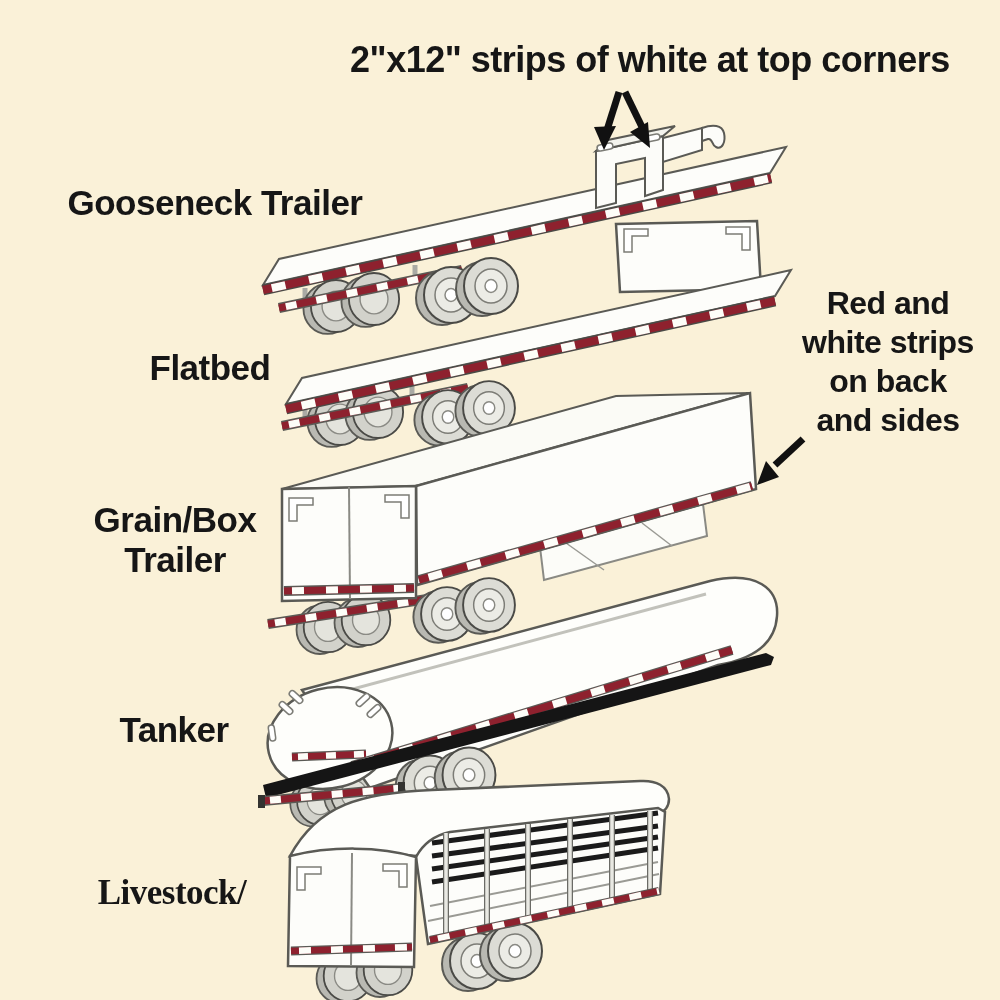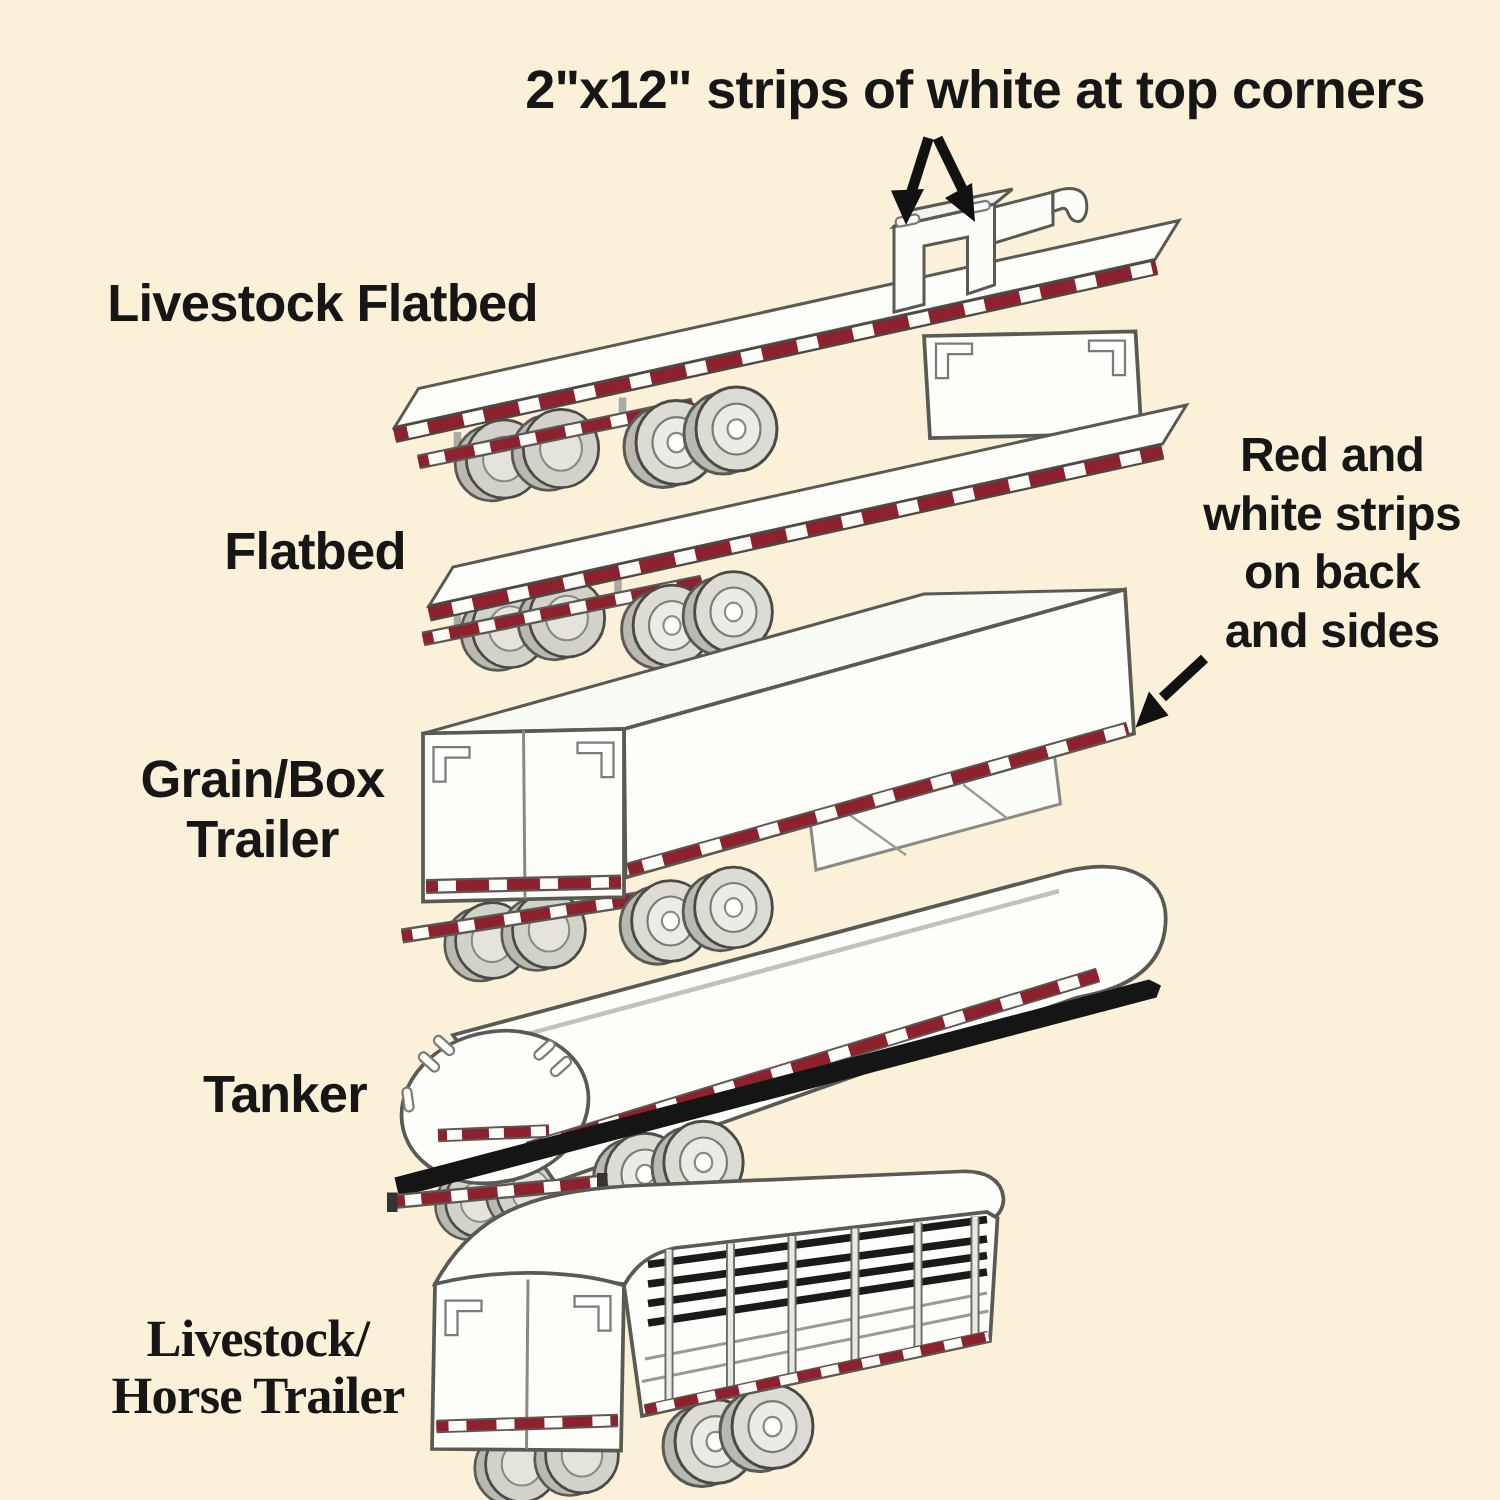--- a/index.html
+++ b/index.html
@@ -253,29 +253,28 @@
 
   <div class="label label-title" style="left:280px; top:40px; width:740px;">2"x12" strips of white at top corners</div>
 
   <div class="label label-sidenote" style="left:770px; top:284px; width:236px;">
     <div>Red and</div>
     <div>white strips</div>
     <div>on back</div>
     <div>and sides</div>
   </div>
 
-  <div class="label" style="left:20px; top:183px; width:390px;">Livestock Flatbed</div>
+  <div class="label" style="left:20px; top:183px; width:390px;">Gooseneck Trailer</div>
 
   <div class="label" style="left:30px; top:348px; width:360px;">Flatbed</div>
 
   <div class="label" style="left:25px; top:500px; width:300px;">
     <div>Grain/Box</div>
     <div>Trailer</div>
   </div>
 
-  <div class="label" style="left:30px; top:710px; width:320px;">Tanker</div>
+  <div class="label" style="left:14px; top:710px; width:320px;">Tanker</div>
 
   <div class="label" style="left:12px; top:874px; width:320px; line-height:38px;font-family:Liberation Serif, serif;">
     <div>Livestock/</div>
-    <div>Horse Trailer</div>
   </div>
 
 </div>
 
 </body></html>

